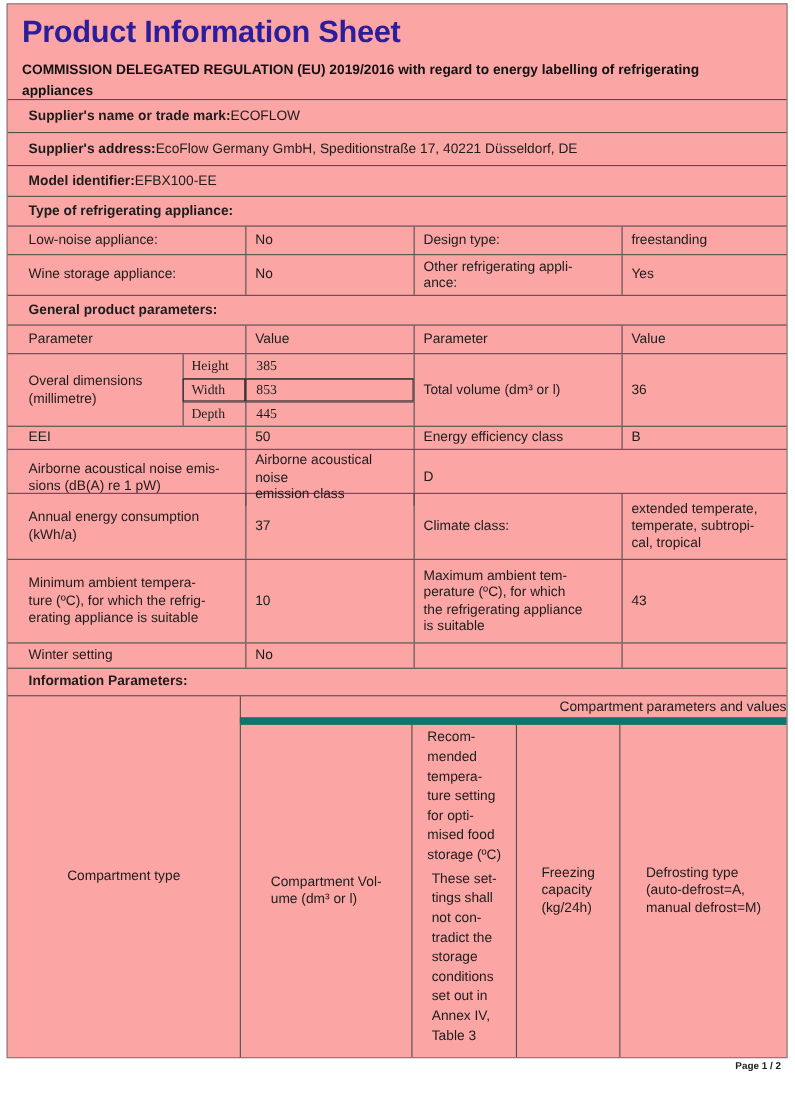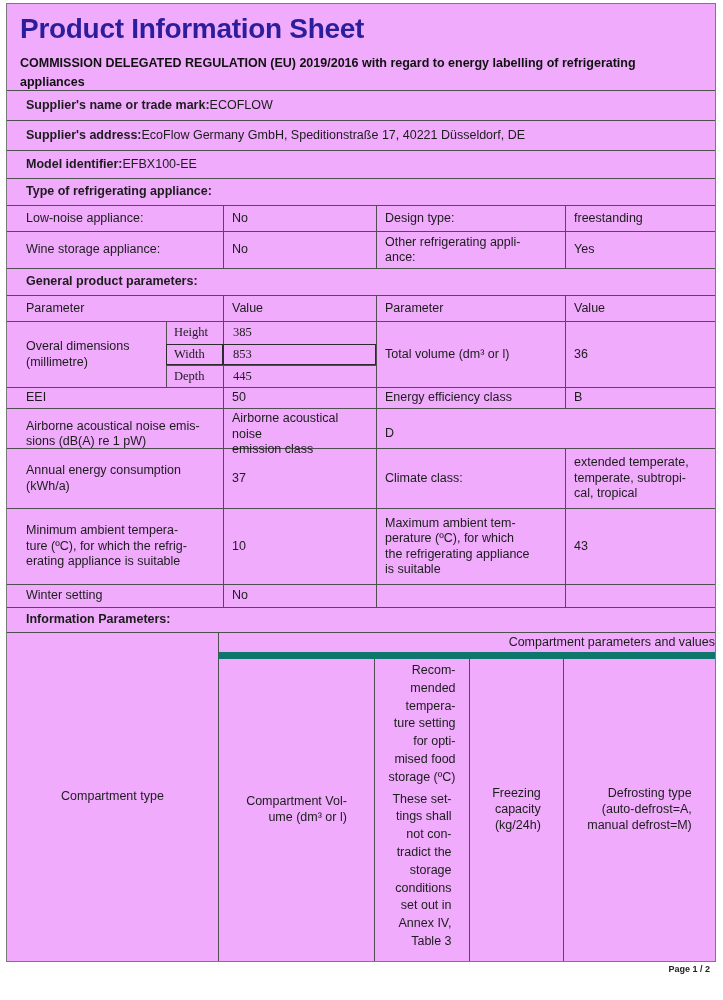--- a/index.html
+++ b/index.html
@@ -2,21 +2,21 @@
 <html><head>
 <meta charset="utf-8">
 <style>
   html,body{margin:0;padding:0;}
   body{
     width:723px;height:1000px;background:#ffffff;position:relative;
     font-family:"Liberation Sans","DejaVu Sans",sans-serif;color:#1c1c1c;
   }
   .frame{
     position:absolute;left:6px;top:3px;width:710px;height:959px;
-    border:1px solid #7a7a7a;box-sizing:border-box;background:#f0abfc;
+    border:1px solid #7a7a7a;box-sizing:border-box;background:#fca5a5;
     display:flex;flex-direction:column;font-size:12.5px;line-height:1.25;
   }
   .row{border-bottom:1px solid #4f4f4f;box-sizing:border-box;position:relative;}
   .rh87{height:87px}.rh30{height:30px}.rh28{height:28px}.rh27{height:27px}
   .rh26{height:26px}.rh37{height:37px}.rh66{height:66px}.rh21{height:21px}
   .rh40{height:40px}.rh60{height:60px}.rh76{height:76px}.rh23{height:23px}
   .rh25{height:25px}
   .title{font-size:28px;font-weight:bold;color:#2c1d9b;padding:7px 0 0 13px;letter-spacing:-0.3px;}
   .reg{padding:8px 20px 0 13px;font-weight:600;color:#111;line-height:19px;}
   .ml{white-space:pre-line;}
@@ -30,21 +30,21 @@
   .c1{padding-left:19px;}
   .bl{border-left:1px solid #4f4f4f;}
   .dims-sub{grid-column:2/4;display:grid;grid-template-columns:57px 1fr;grid-template-rows:1fr 1fr 1fr;font-family:Liberation Serif, serif;}
   .ds{display:flex;align-items:center;box-sizing:border-box;border-left:1px solid #4f4f4f;padding:0 5px 0 7px;}
   .ds.val{padding-left:9px;}
   .bt{border-top:1px solid #4f4f4f;}
   .boxed{outline:1px solid #2b2b2b;outline-offset:-1px;}
   .comp{display:grid;grid-template-columns:211px 156px 95px 94px 1fr;grid-template-rows:26px 1fr;flex:1;border-bottom:none;}
   .comp-type{grid-row:1/3;grid-column:1;display:flex;align-items:center;justify-content:center;text-align:center;}
   .band{grid-row:1;grid-column:2/6;display:flex;align-items:center;justify-content:flex-end;border-left:1px solid #4f4f4f;border-bottom:7px solid #0f766e;box-sizing:border-box;}
-  .ch{grid-row:2;border-left:1px solid #4f4f4f;display:flex;flex-direction:column;align-items:center;justify-content:center;text-align:right;box-sizing:border-box;padding:2px 4px;}
+  .ch{grid-row:2;border-left:1px solid #4f4f4f;display:flex;flex-direction:column;align-items:center;justify-content:center;text-align:left;box-sizing:border-box;padding:2px 4px;}
   .ch .ml{line-height:15.8px;}
   .ch.temp{justify-content:flex-start;padding-top:3px;}
   .ch.temp .ml{line-height:17.8px;}
   .ch.temp .p2{margin-top:4px;}
   .pagenum{position:absolute;right:13px;top:964px;font-size:9px;font-weight:bold;color:#222;}
 </style>
 </head>
 <body>
 
 <div class="frame">

